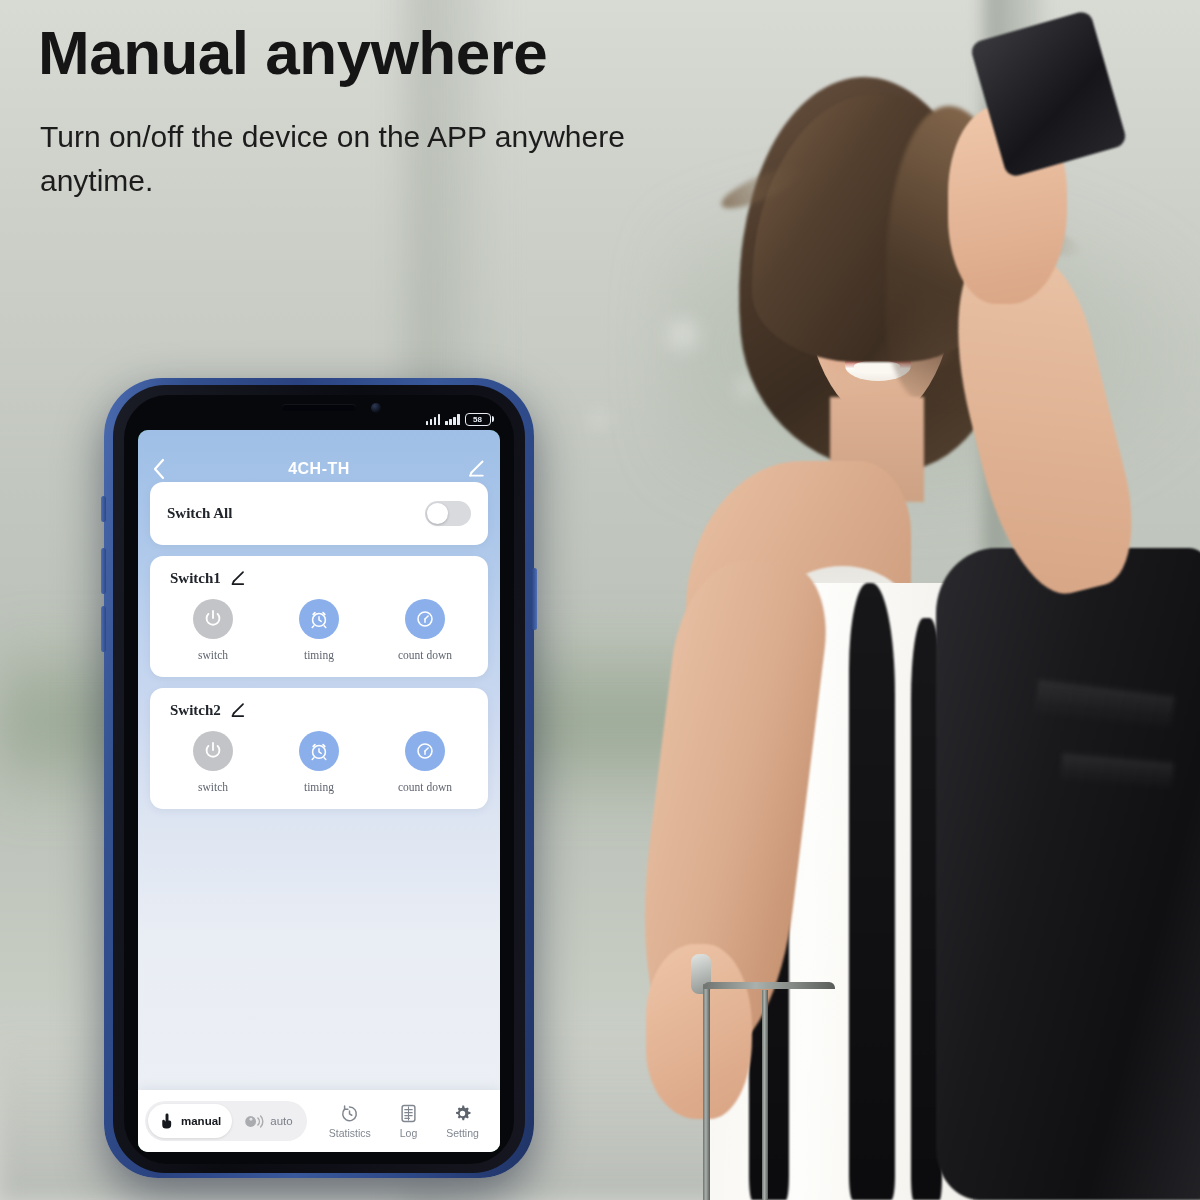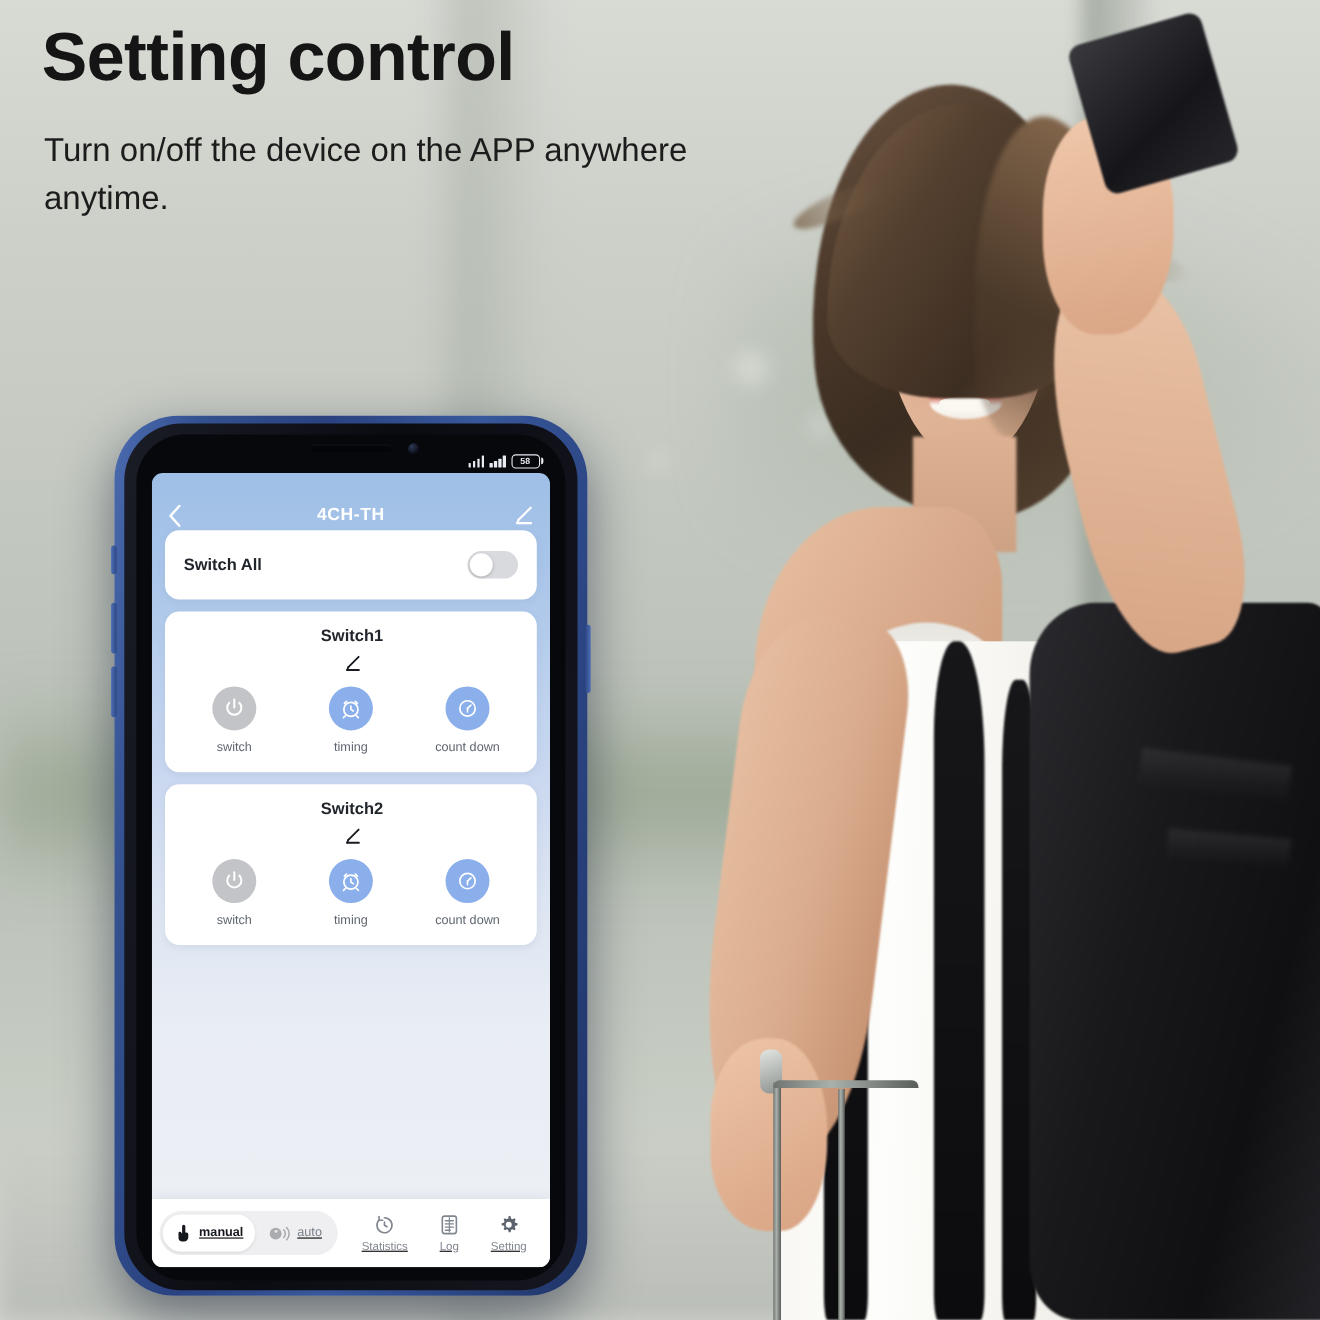--- a/index.html
+++ b/index.html
@@ -223,21 +223,21 @@
   }
   .ph-bezel {
     position:absolute; left:20px; top:17px; right:20px; bottom:14px;
     border-radius:44px;
     background:#07080c;
   }
   .ph-screen {
     position:absolute; left:34px; top:52px; right:34px; bottom:26px;
     border-radius:10px;
     overflow:hidden;
-    background:#000000;
+    background:#15803d;
   }
   .ph-notch-speaker {
     position:absolute; left:50%; top:26px; transform:translateX(-50%);
     width:74px; height:7px; border-radius:4px;
     background:#04050a;
     box-shadow:inset 0 1px 1px rgba(255,255,255,.07);
   }
   .ph-cam {
     position:absolute; left:62%; top:25px;
     width:10px; height:10px; border-radius:50%;
@@ -289,40 +289,41 @@
     font-size:26px; font-weight:300; letter-spacing:.2px;
     text-shadow:0 1px 2px rgba(90,120,160,.18);
   }
   .sensor-row + .sensor-row { margin-top:8px; }
 
   .cards { padding:0 12px; display:flex; flex-direction:column; gap:11px; flex:1; }
 
   .card {
     background:#fff; border-radius:13px;
     box-shadow:0 2px 7px rgba(105,130,165,.13);
+    font-family:Liberation Serif, serif;
   }
   .card-all {
     height:63px; display:flex; align-items:center; justify-content:space-between;
     padding:0 17px;
   }
   .all-label { font-size:15px; font-weight:bold; color:#20242b; }
   .toggle {
     width:46px; height:25px; border-radius:13px;
     background:#d9dade; position:relative;
   }
   .toggle .knob {
     position:absolute; left:2px; top:2px; width:21px; height:21px;
     border-radius:50%; background:#fff;
     box-shadow:0 1px 3px rgba(0,0,0,.22);
   }
 
   .card-sw { padding:14px 0 16px 0; }
   .sw-head {
     display:flex; align-items:center; gap:8px;
-    padding:0 18px 0 20px; margin-bottom:12px;flex-direction:column;
+    padding:0 18px 0 20px; margin-bottom:12px;
   }
   .sw-name { font-size:15px; font-weight:bold; color:#20242b; }
 
   .actions { display:flex; padding:0 10px; }
   .action { flex:1; display:flex; flex-direction:column; align-items:center; gap:10px; }
   .act-circle {
     width:40px; height:40px; border-radius:50%;
     display:flex; align-items:center; justify-content:center;
   }
   .act-off { background:#c3c4c7; }
@@ -331,21 +332,20 @@
 
   .card-sw3 { padding:14px 0 0 0; height:62px; overflow:hidden; }
 
   
   .bottomnav {
     position:absolute; left:0; right:0; bottom:0; height:62px;
     background:#fff;
     display:flex; align-items:center;
     padding:0 7px;
     box-shadow:0 -2px 10px rgba(90,115,150,.12);
-    text-decoration:underline;
   }
   .seg {
     display:flex; align-items:center;
     background:#efeff1; border-radius:20px; padding:3px;
     height:40px; margin-right:8px;
   }
   .seg-item {
     display:flex; align-items:center; gap:5px;
     padding:0 11px; height:34px; border-radius:17px;
     font-size:11.5px; color:#787e88;
@@ -411,21 +411,21 @@
     <div class="layer hand-r"></div>
     <div class="layer phone-held"></div>
   </div>
 
   <div class="suitcase-grip" style="left:57.6%;top:79.5%;width:20px;height:40px;"></div>
   <div class="suitcase-handle-bar" style="left:58.6%;top:82%;width:7px;height:18%;"></div>
   <div class="suitcase-handle-bar" style="left:63.5%;top:82.5%;width:6px;height:17.5%;"></div>
   <div class="suitcase-handle-bar" style="left:58.6%;top:81.8%;width:11%;height:7px;border-radius:6px 6px 0 0;"></div>
 </div>
 
-<div id="title">Setting control</div>
+<div id="title">Manual anywhere</div>
 <div id="subtitle">Turn on/off the device on the APP anywhere anytime.</div>
 
 <div id="phone">
   <div class="ph-outer"></div>
   <div class="ph-mid"></div>
   <div class="ph-bezel"></div>
   <div class="ph-btn-l1"></div>
   <div class="ph-btn-l2"></div>
   <div class="ph-btn-l3"></div>
   <div class="ph-btn-r"></div>

